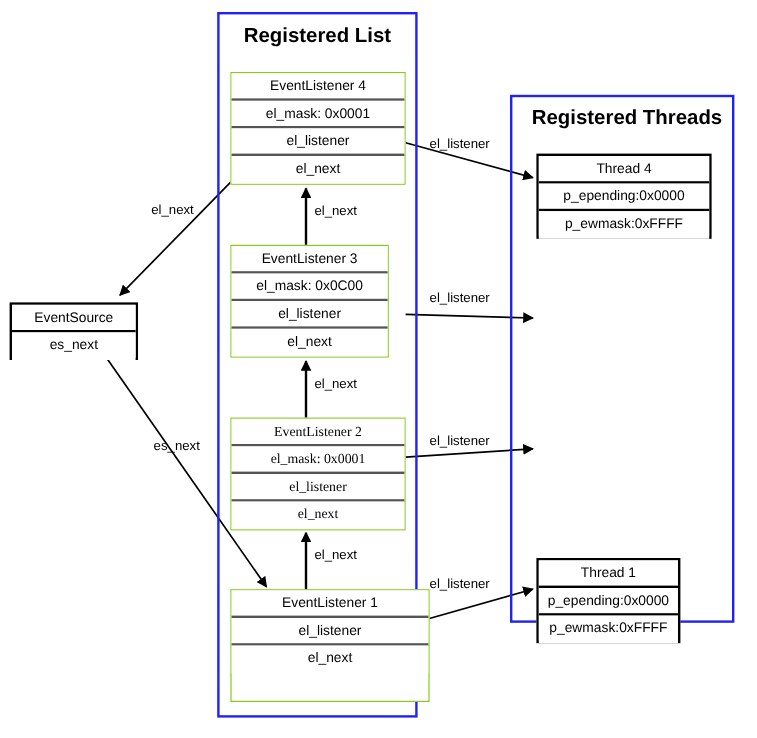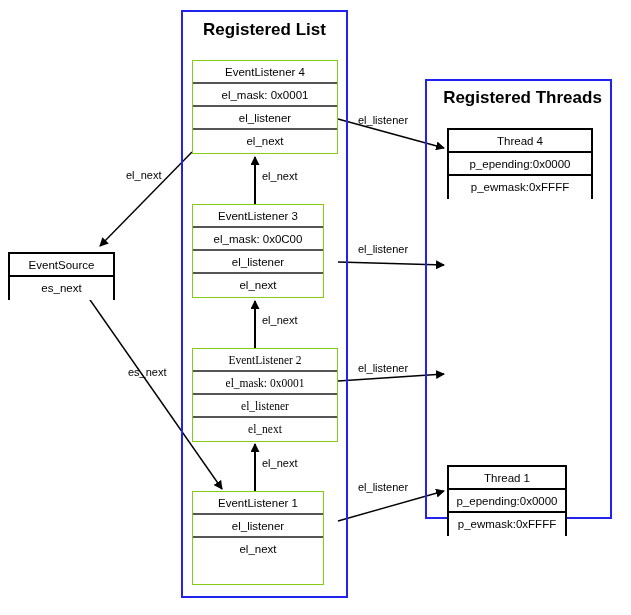--- a/index.html
+++ b/index.html
@@ -74,21 +74,21 @@
     <div class="row">el_next</div>
   </div>
 
   <div class="struct" style="left:192px;top:348px;width:146px;height:94px;font-family:Liberation Serif, serif;">
     <div class="row">EventListener 2</div>
     <div class="row">el_mask: 0x0001</div>
     <div class="row">el_listener</div>
     <div class="row">el_next</div>
   </div>
 
-  <div class="struct" style="left:192px;top:491px;width:132px;height:94px;">
+  <div class="struct" style="left:192px;top:491px;width:166px;height:94px;">
     <div class="row">EventListener 1</div>
     <div class="row">el_listener</div>
     <div class="row">el_next</div>
   </div>
 
   <div class="struct heavy" style="left:447px;top:128px;width:146px;height:71px;">
     <div class="row">Thread 4</div>
     <div class="row">p_epending:0x0000</div>
     <div class="row">p_ewmask:0xFFFF</div>
   </div>

